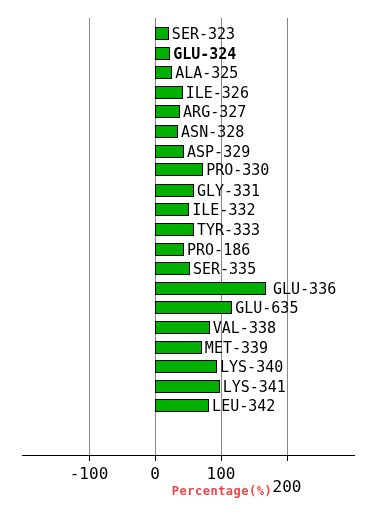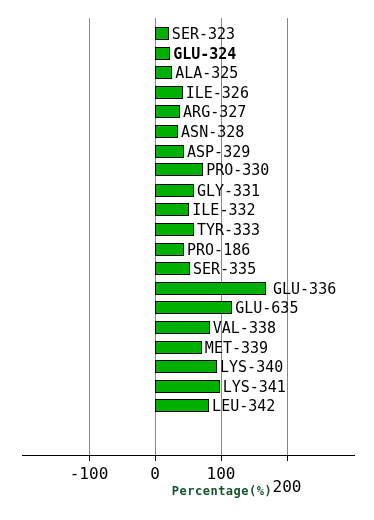--- a/index.html
+++ b/index.html
@@ -61,21 +61,21 @@
   .axis-title {
     position: absolute;
     top: 484px;
     left: 0;
     width: 374px;
     text-align: center;
     padding-left: 70px;
     box-sizing: border-box;
     font-size: 12px;
     font-weight: bold;
-    color: #14532d;
+    color: #ef4444;
     letter-spacing: 0.5px;
   }
   
   .bar-row {
     position: absolute;
     left: 0;
     height: 19px;
   }
   .bar {
     position: absolute;

